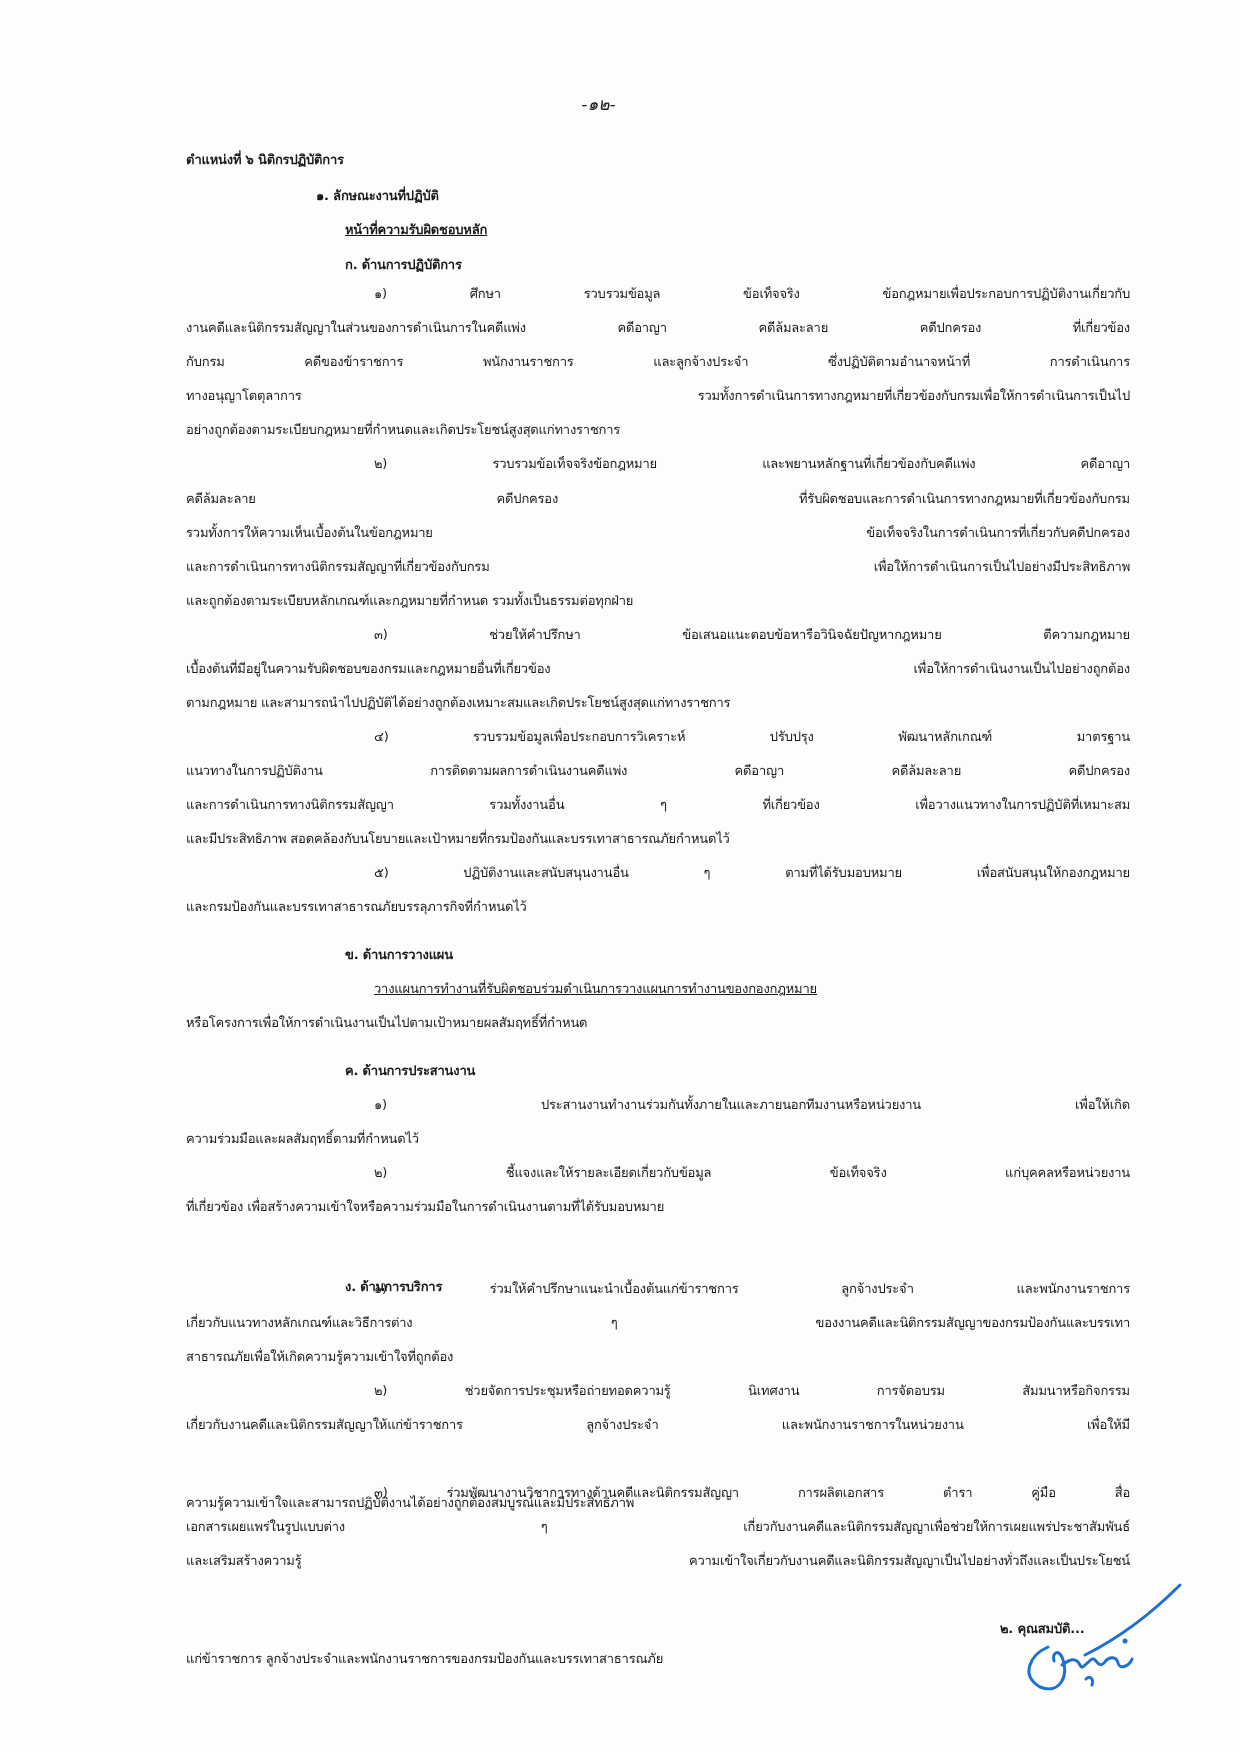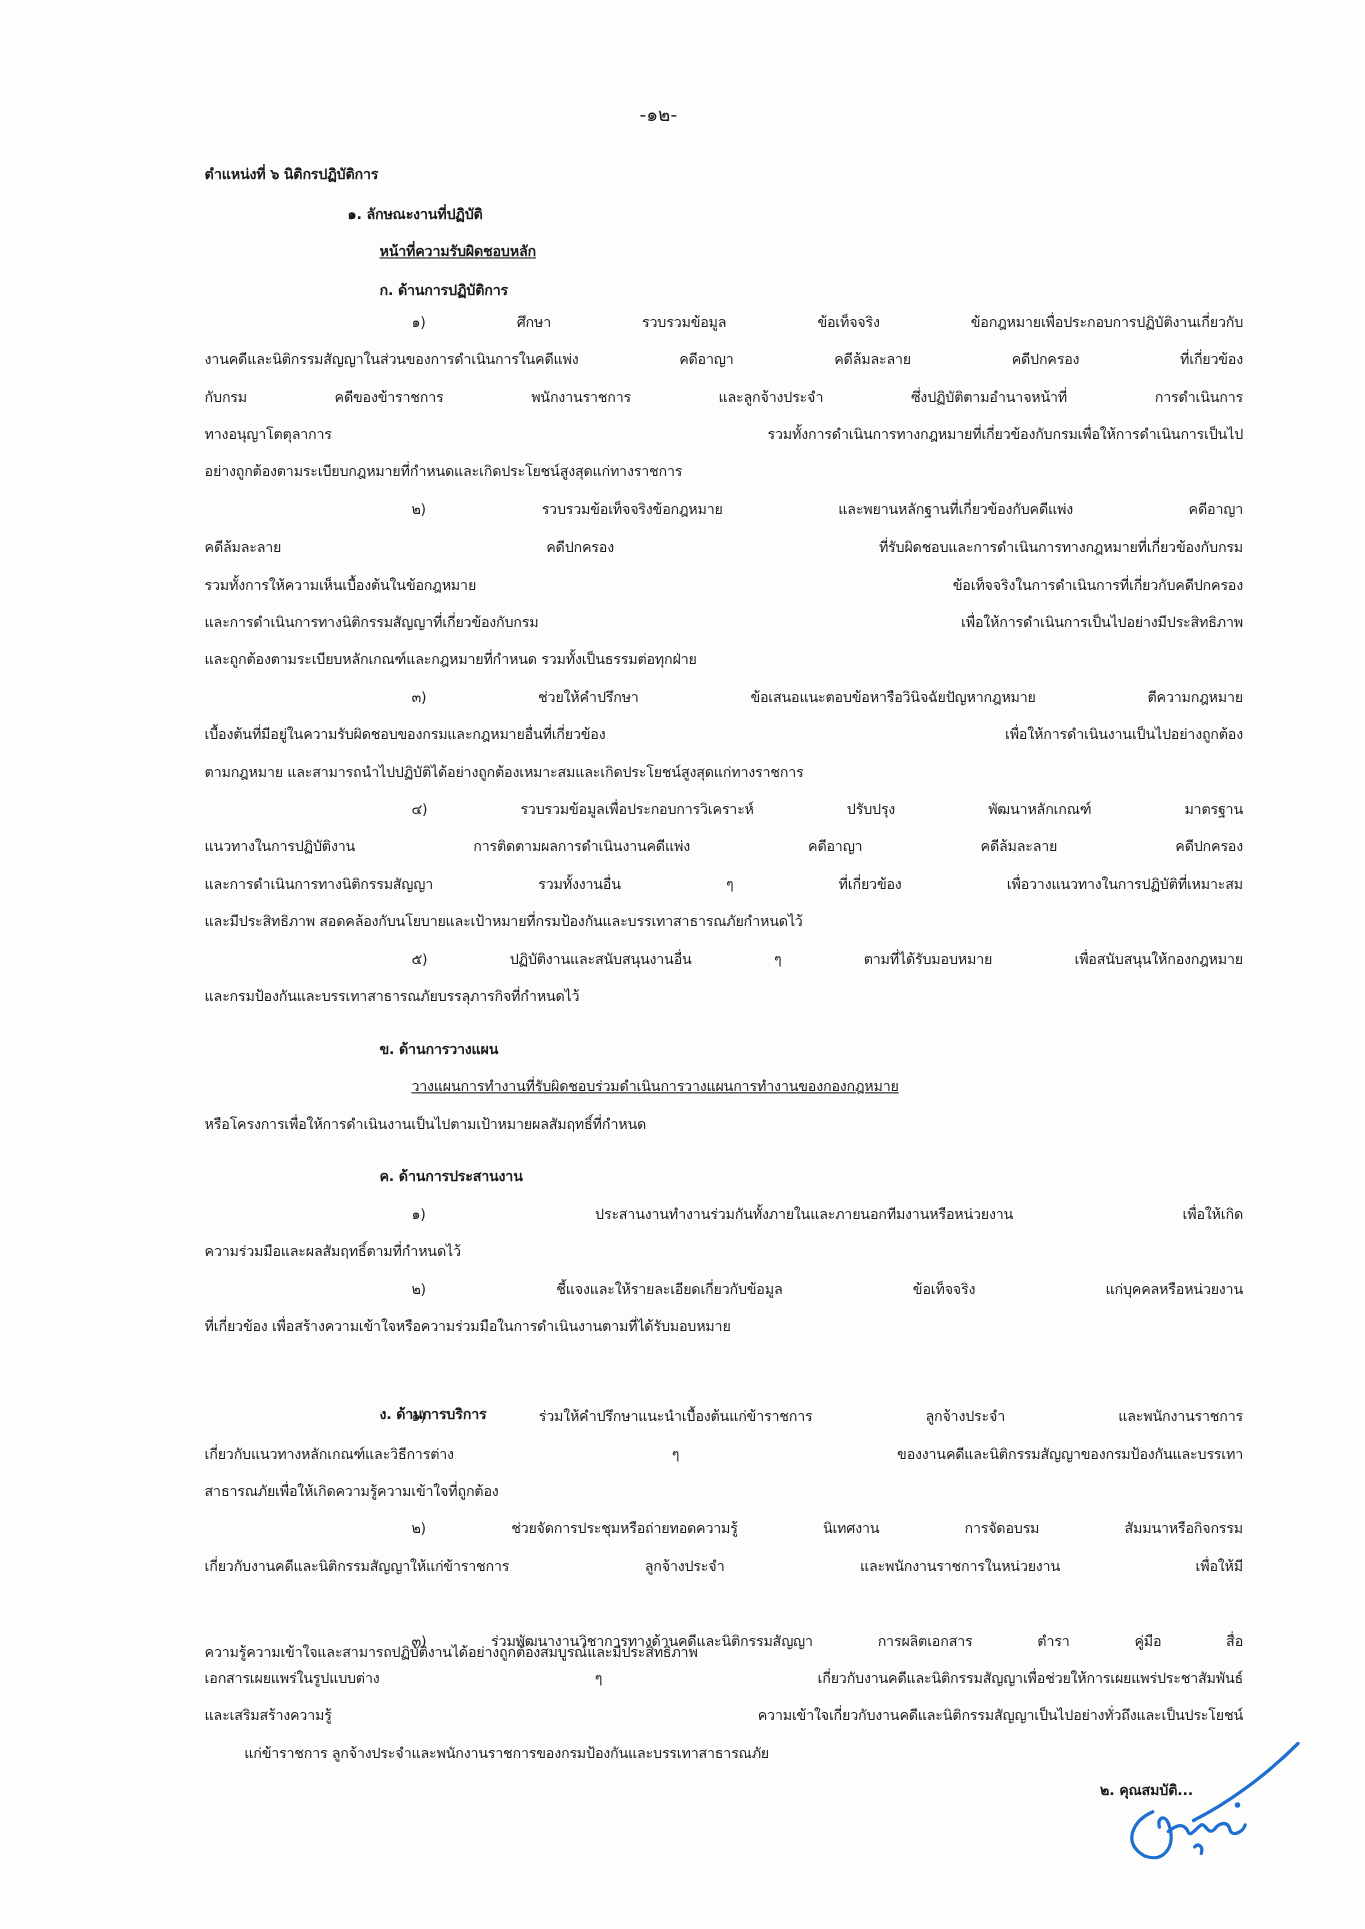--- a/index.html
+++ b/index.html
@@ -6,20 +6,21 @@
   body {
     width: 1241px; height: 1754px; position: relative; overflow: hidden;
     font-family: "DejaVu Sans", "Liberation Sans", sans-serif;
     color: #1a1a1a;
     background: #fdfdfc;
   }
   .page { position: absolute; left: 0; top: 0; width: 1241px; height: 1754px; }
   .pagenum {
     position: absolute; top: 90px; left: 0; width: 1197px; text-align: center;
     font-size: 17px;
+    font-style: italic;
   }
   .line {
     position: absolute; white-space: nowrap; font-size: 13px; line-height: 24px;
     letter-spacing: -0.2px;
   }
   .just { left: 186px; width: 944px; text-align: justify; text-align-last: justify; }
   .left { left: 186px; }
   .bold { font-weight: bold; }
   .ul { text-decoration: underline; }
   .sig-wrap { position: absolute; left: 1000px; top: 1575px; width: 200px; height: 130px; }
@@ -72,21 +73,21 @@
   <div class="line bold" style="left:345px; top:1243px;margin-top:32px;">ง. ด้านการบริการ</div>
   <div class="line" style="left:374px; width:756px; top:1277px; text-align:justify; text-align-last:justify;">๑) ร่วมให้คำปรึกษาแนะนำเบื้องต้นแก่ข้าราชการ ลูกจ้างประจำ และพนักงานราชการ</div>
   <div class="line just" style="top:1311px;">เกี่ยวกับแนวทางหลักเกณฑ์และวิธีการต่าง ๆ ของงานคดีและนิติกรรมสัญญาของกรมป้องกันและบรรเทา</div>
   <div class="line left" style="top:1345px;">สาธารณภัยเพื่อให้เกิดความรู้ความเข้าใจที่ถูกต้อง</div>
   <div class="line" style="left:374px; width:756px; top:1379px; text-align:justify; text-align-last:justify;">๒) ช่วยจัดการประชุมหรือถ่ายทอดความรู้ นิเทศงาน การจัดอบรม สัมมนาหรือกิจกรรม</div>
   <div class="line just" style="top:1413px;">เกี่ยวกับงานคดีและนิติกรรมสัญญาให้แก่ข้าราชการ ลูกจ้างประจำ และพนักงานราชการในหน่วยงาน เพื่อให้มี</div>
   <div class="line left" style="top:1447px;margin-top:44px;">ความรู้ความเข้าใจและสามารถปฏิบัติงานได้อย่างถูกต้องสมบูรณ์และมีประสิทธิภาพ</div>
   <div class="line" style="left:374px; width:756px; top:1481px; text-align:justify; text-align-last:justify;">๓) ร่วมพัฒนางานวิชาการทางด้านคดีและนิติกรรมสัญญา การผลิตเอกสาร ตำรา คู่มือ สื่อ</div>
   <div class="line just" style="top:1515px;">เอกสารเผยแพร่ในรูปแบบต่าง ๆ เกี่ยวกับงานคดีและนิติกรรมสัญญาเพื่อช่วยให้การเผยแพร่ประชาสัมพันธ์</div>
   <div class="line just" style="top:1549px;">และเสริมสร้างความรู้ ความเข้าใจเกี่ยวกับงานคดีและนิติกรรมสัญญาเป็นไปอย่างทั่วถึงและเป็นประโยชน์</div>
-  <div class="line left" style="top:1583px;margin-left:36px;">แก่ข้าราชการ ลูกจ้างประจำและพนักงานราชการของกรมป้องกันและบรรเทาสาธารณภัย</div>
+  <div class="line left" style="top:1647px;">แก่ข้าราชการ ลูกจ้างประจำและพนักงานราชการของกรมป้องกันและบรรเทาสาธารณภัย</div>
 
   <div class="line bold" style="left:1000px; top:1617px;">๒. คุณสมบัติ...</div>
 
   <div class="sig-wrap">
     <svg width="200" height="130" viewBox="0 0 200 130">
       <g fill="none" stroke="#1f6fd1" stroke-width="3" stroke-linecap="round" stroke-linejoin="round">
         <path d="M180 10 C150 40 115 65 85 80"></path>
         <path d="M48 72 C30 80 20 100 40 112 C60 120 70 100 62 82 C58 74 52 78 54 86"></path>
         <path d="M62 90 C70 84 76 82 80 90 C82 96 88 86 92 84 C96 82 98 94 104 88 C108 82 116 80 118 88 C120 96 130 90 132 84"></path>
         <path d="M86 104 C90 100 94 104 92 110"></path>

